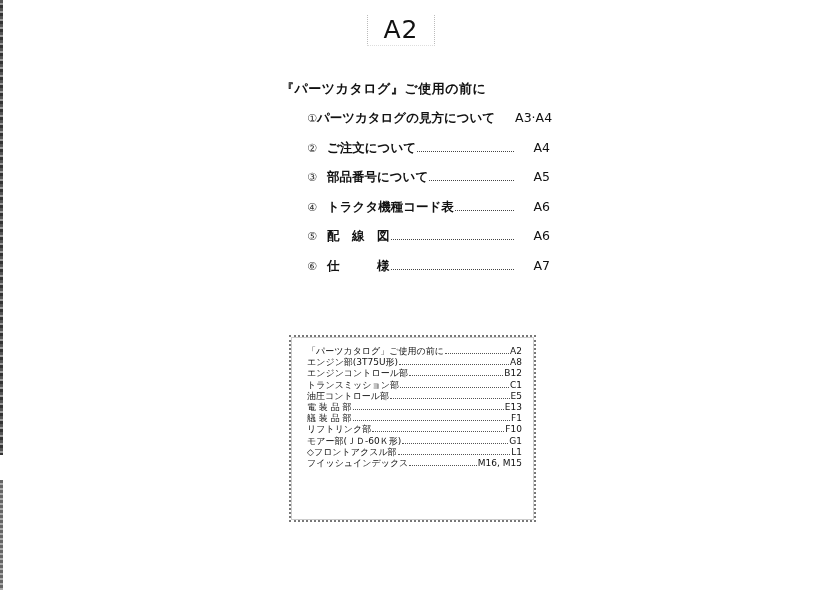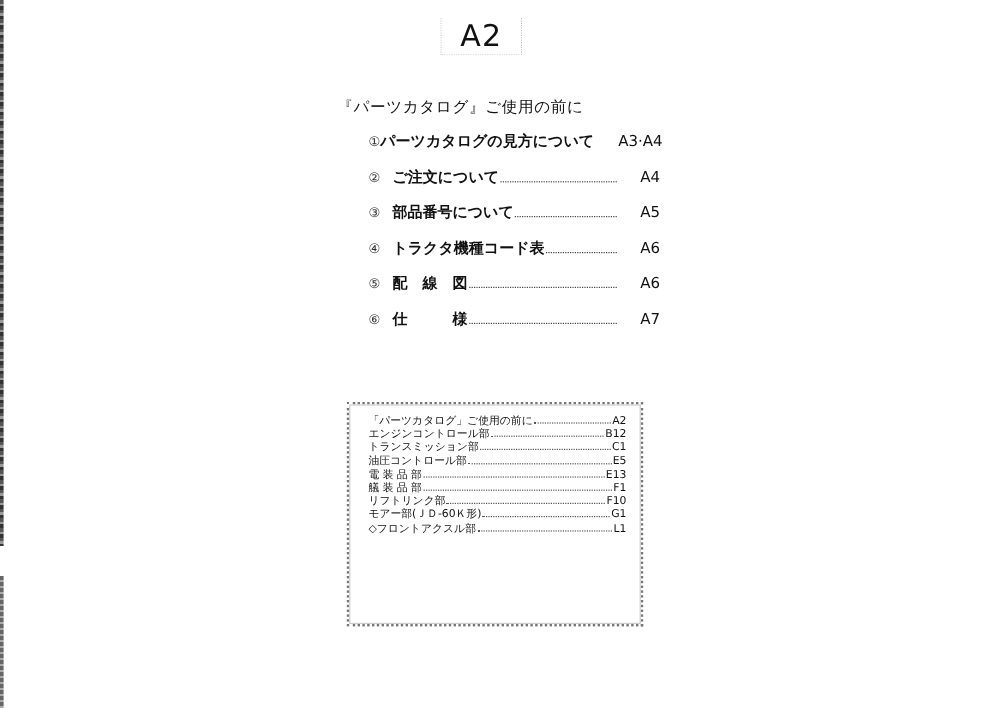--- a/index.html
+++ b/index.html
@@ -14,21 +14,21 @@
   .edge-bar2 {
     position:absolute; left:0; top:480px; width:3px; height:110px;
     background:repeating-linear-gradient(to bottom,#666 0 3px,#aaa 3px 5px);
   }
   .page-code {
     position:absolute; left:367px; top:15px; width:66px; height:30px;
     border-left:1px dotted #bbb; border-right:1px dotted #bbb; border-bottom:1px dotted #ddd;
     text-align:center; font-size:25px; line-height:30px; letter-spacing:1px;
   }
   .section-title {
-    position:absolute; left:281px; top:80px; font-size:13px; font-weight:normal; letter-spacing:0.5px;
+    position:absolute; left:281px; top:80px; font-size:13px; font-weight:bold; letter-spacing:0.5px;
   }
   .toc { position:absolute; left:307px; top:110px; width:243px; }
   .toc-row { display:flex; align-items:baseline; height:29.6px; font-size:12.5px; white-space:nowrap; }
   .toc-num { width:20px; font-size:11px; color:#333; }
   .toc-label { font-weight:bold; }
   .leader { flex:1; border-bottom:1.5px dotted #444; margin:0 1px 3px 1px; }
   .toc-page { font-size:12.5px;margin-left:18px; }
   .index-box {
     position:absolute; left:289px; top:335px; width:243px; height:183px;
     border:2px dotted #777; outline:1px solid #ccc; outline-offset:-3px;
@@ -87,20 +87,25 @@
 </div>
 
 <div class="index-box">
   <div class="index-list">
     <div class="idx-row">
         <span>「パーツカタログ」ご使用の前に</span>
         <span class="leader"></span>
         <span>A2</span>
       </div>
     <div class="idx-row">
+        <span>エンジン部(3T75U形)</span>
+        <span class="leader"></span>
+        <span>A8</span>
+      </div>
+    <div class="idx-row">
         <span>エンジンコントロール部</span>
         <span class="leader"></span>
         <span>B12</span>
       </div>
     <div class="idx-row">
         <span>トランスミッション部</span>
         <span class="leader"></span>
         <span>C1</span>
       </div>
     <div class="idx-row">
@@ -126,14 +131,19 @@
     <div class="idx-row">
         <span>モアー部(ＪＤ-60Ｋ形)</span>
         <span class="leader"></span>
         <span>G1</span>
       </div>
     <div class="idx-row">
         <span>◇フロントアクスル部</span>
         <span class="leader"></span>
         <span>L1</span>
       </div>
+    <div class="idx-row">
+        <span>フイッシュインデックス</span>
+        <span class="leader"></span>
+        <span>M16, M15</span>
+      </div>
   </div>
 </div>
 
 </body></html>

